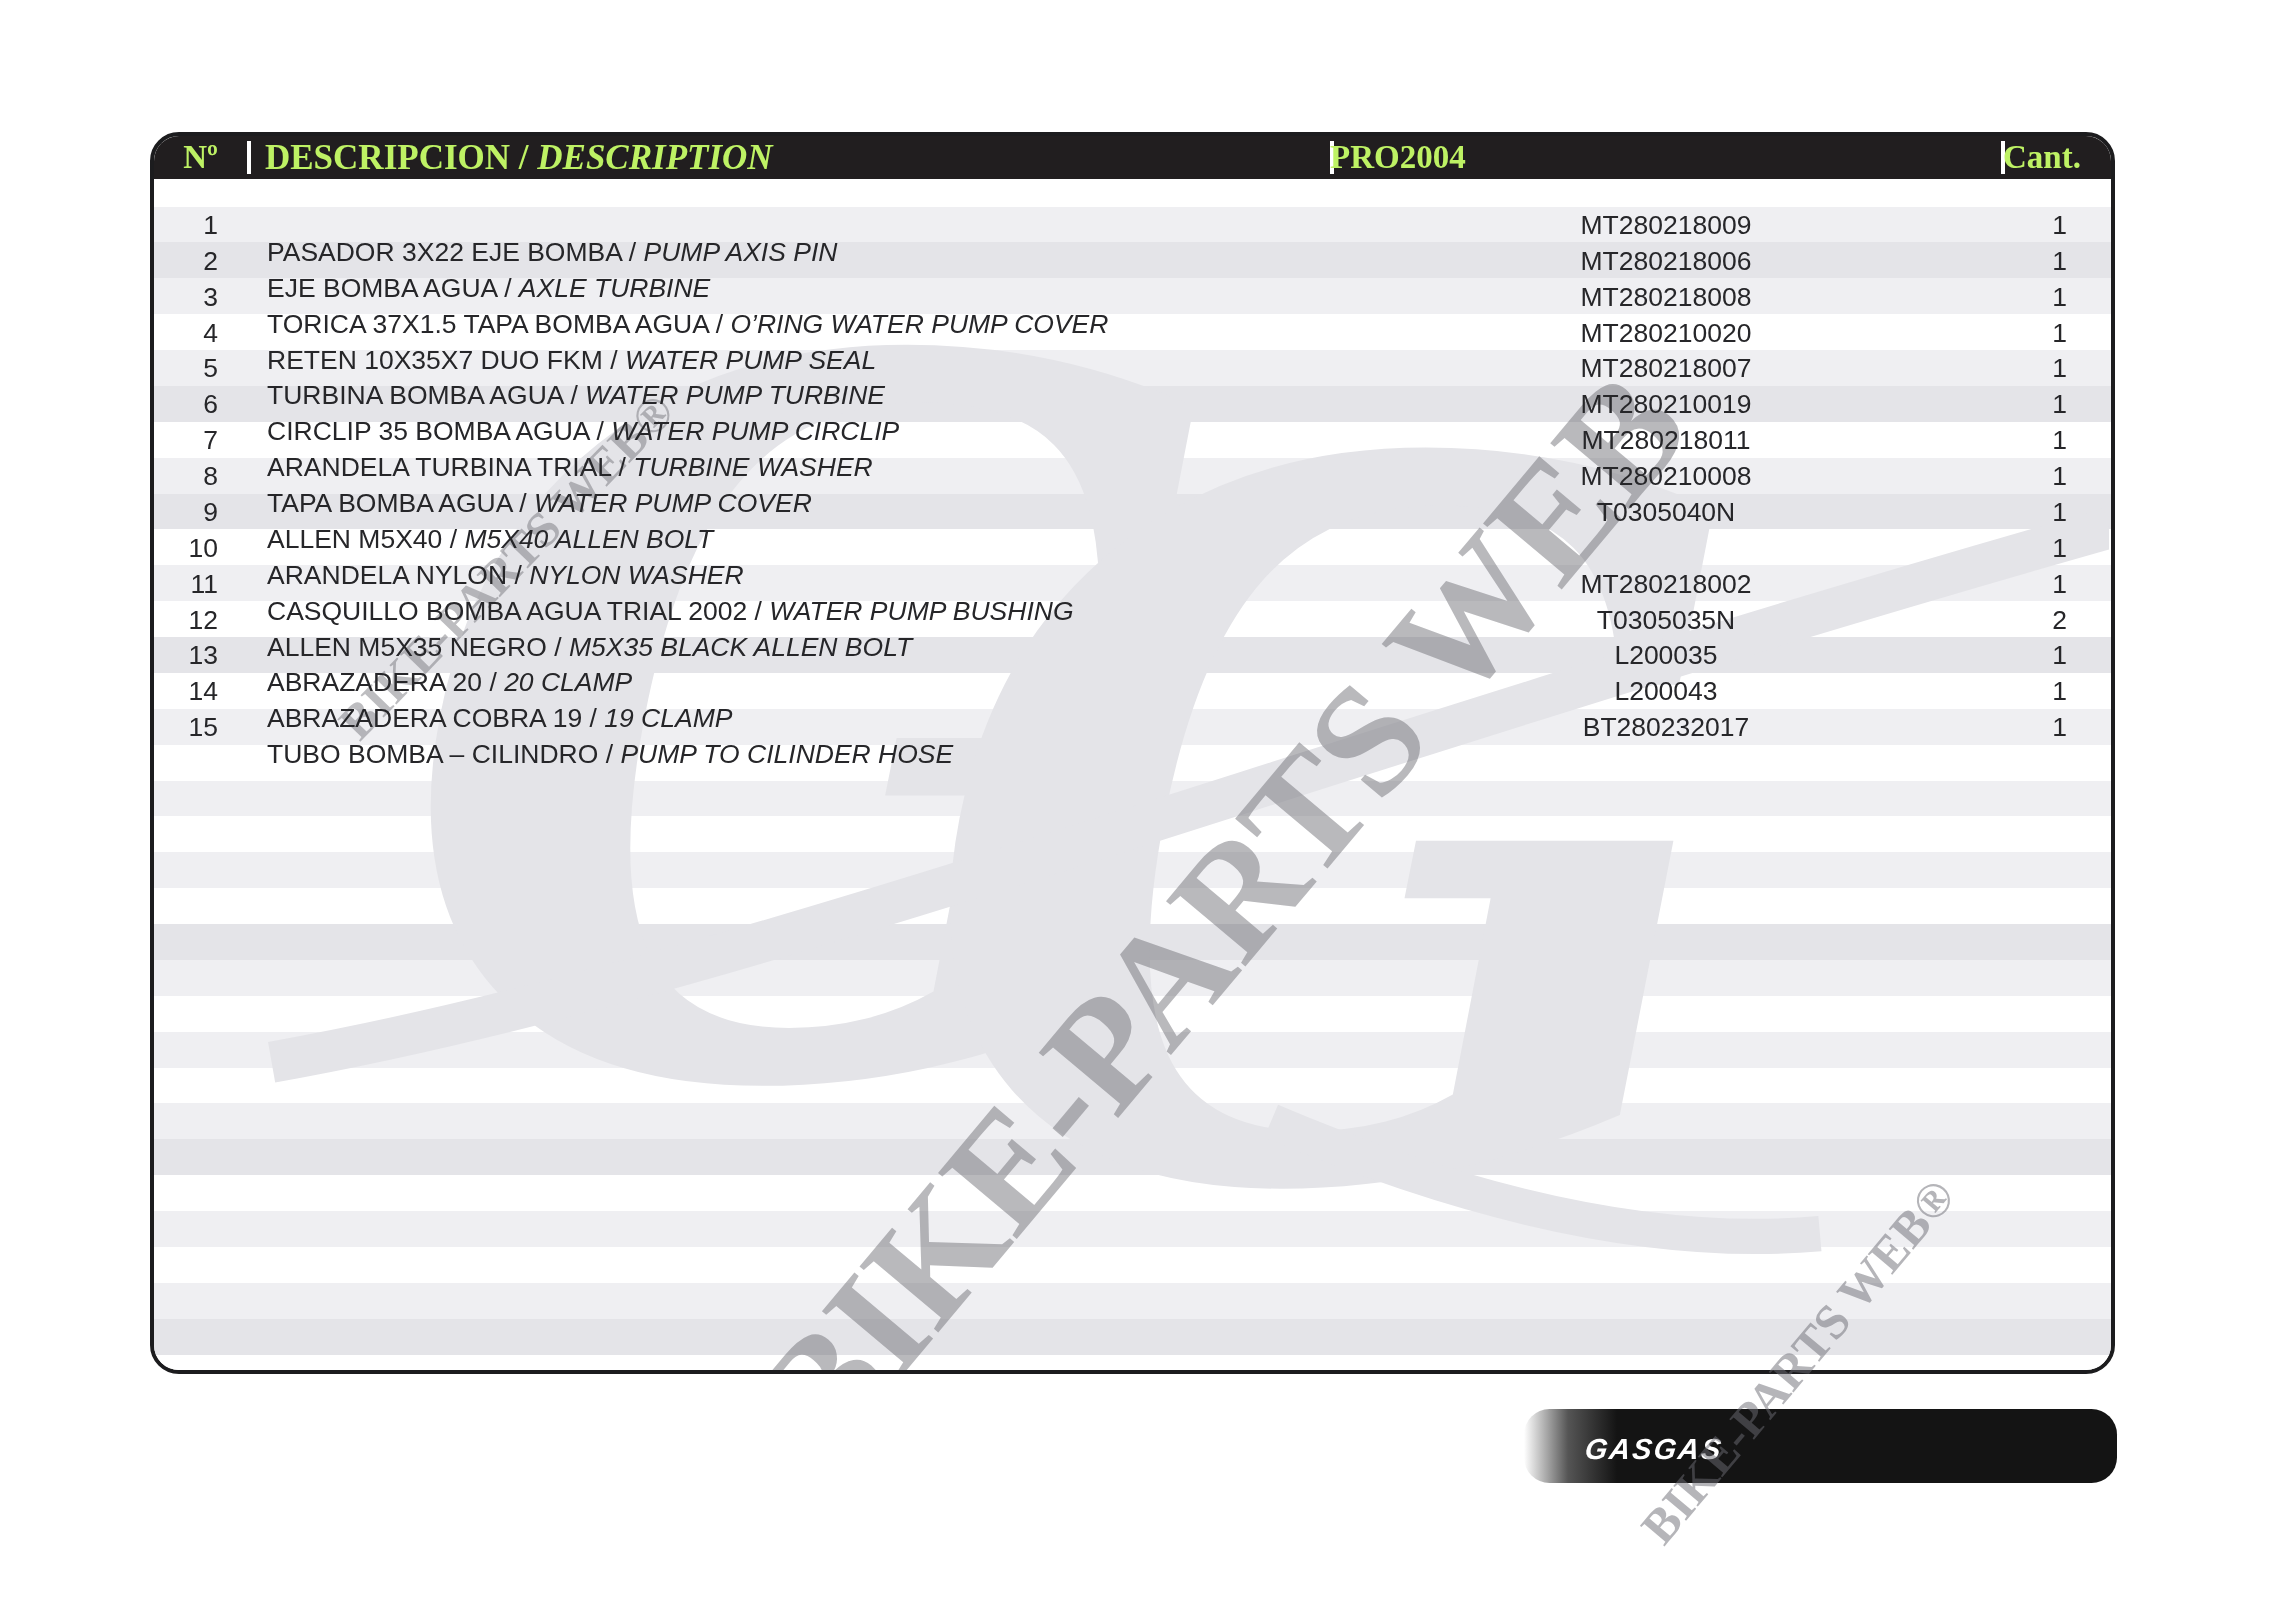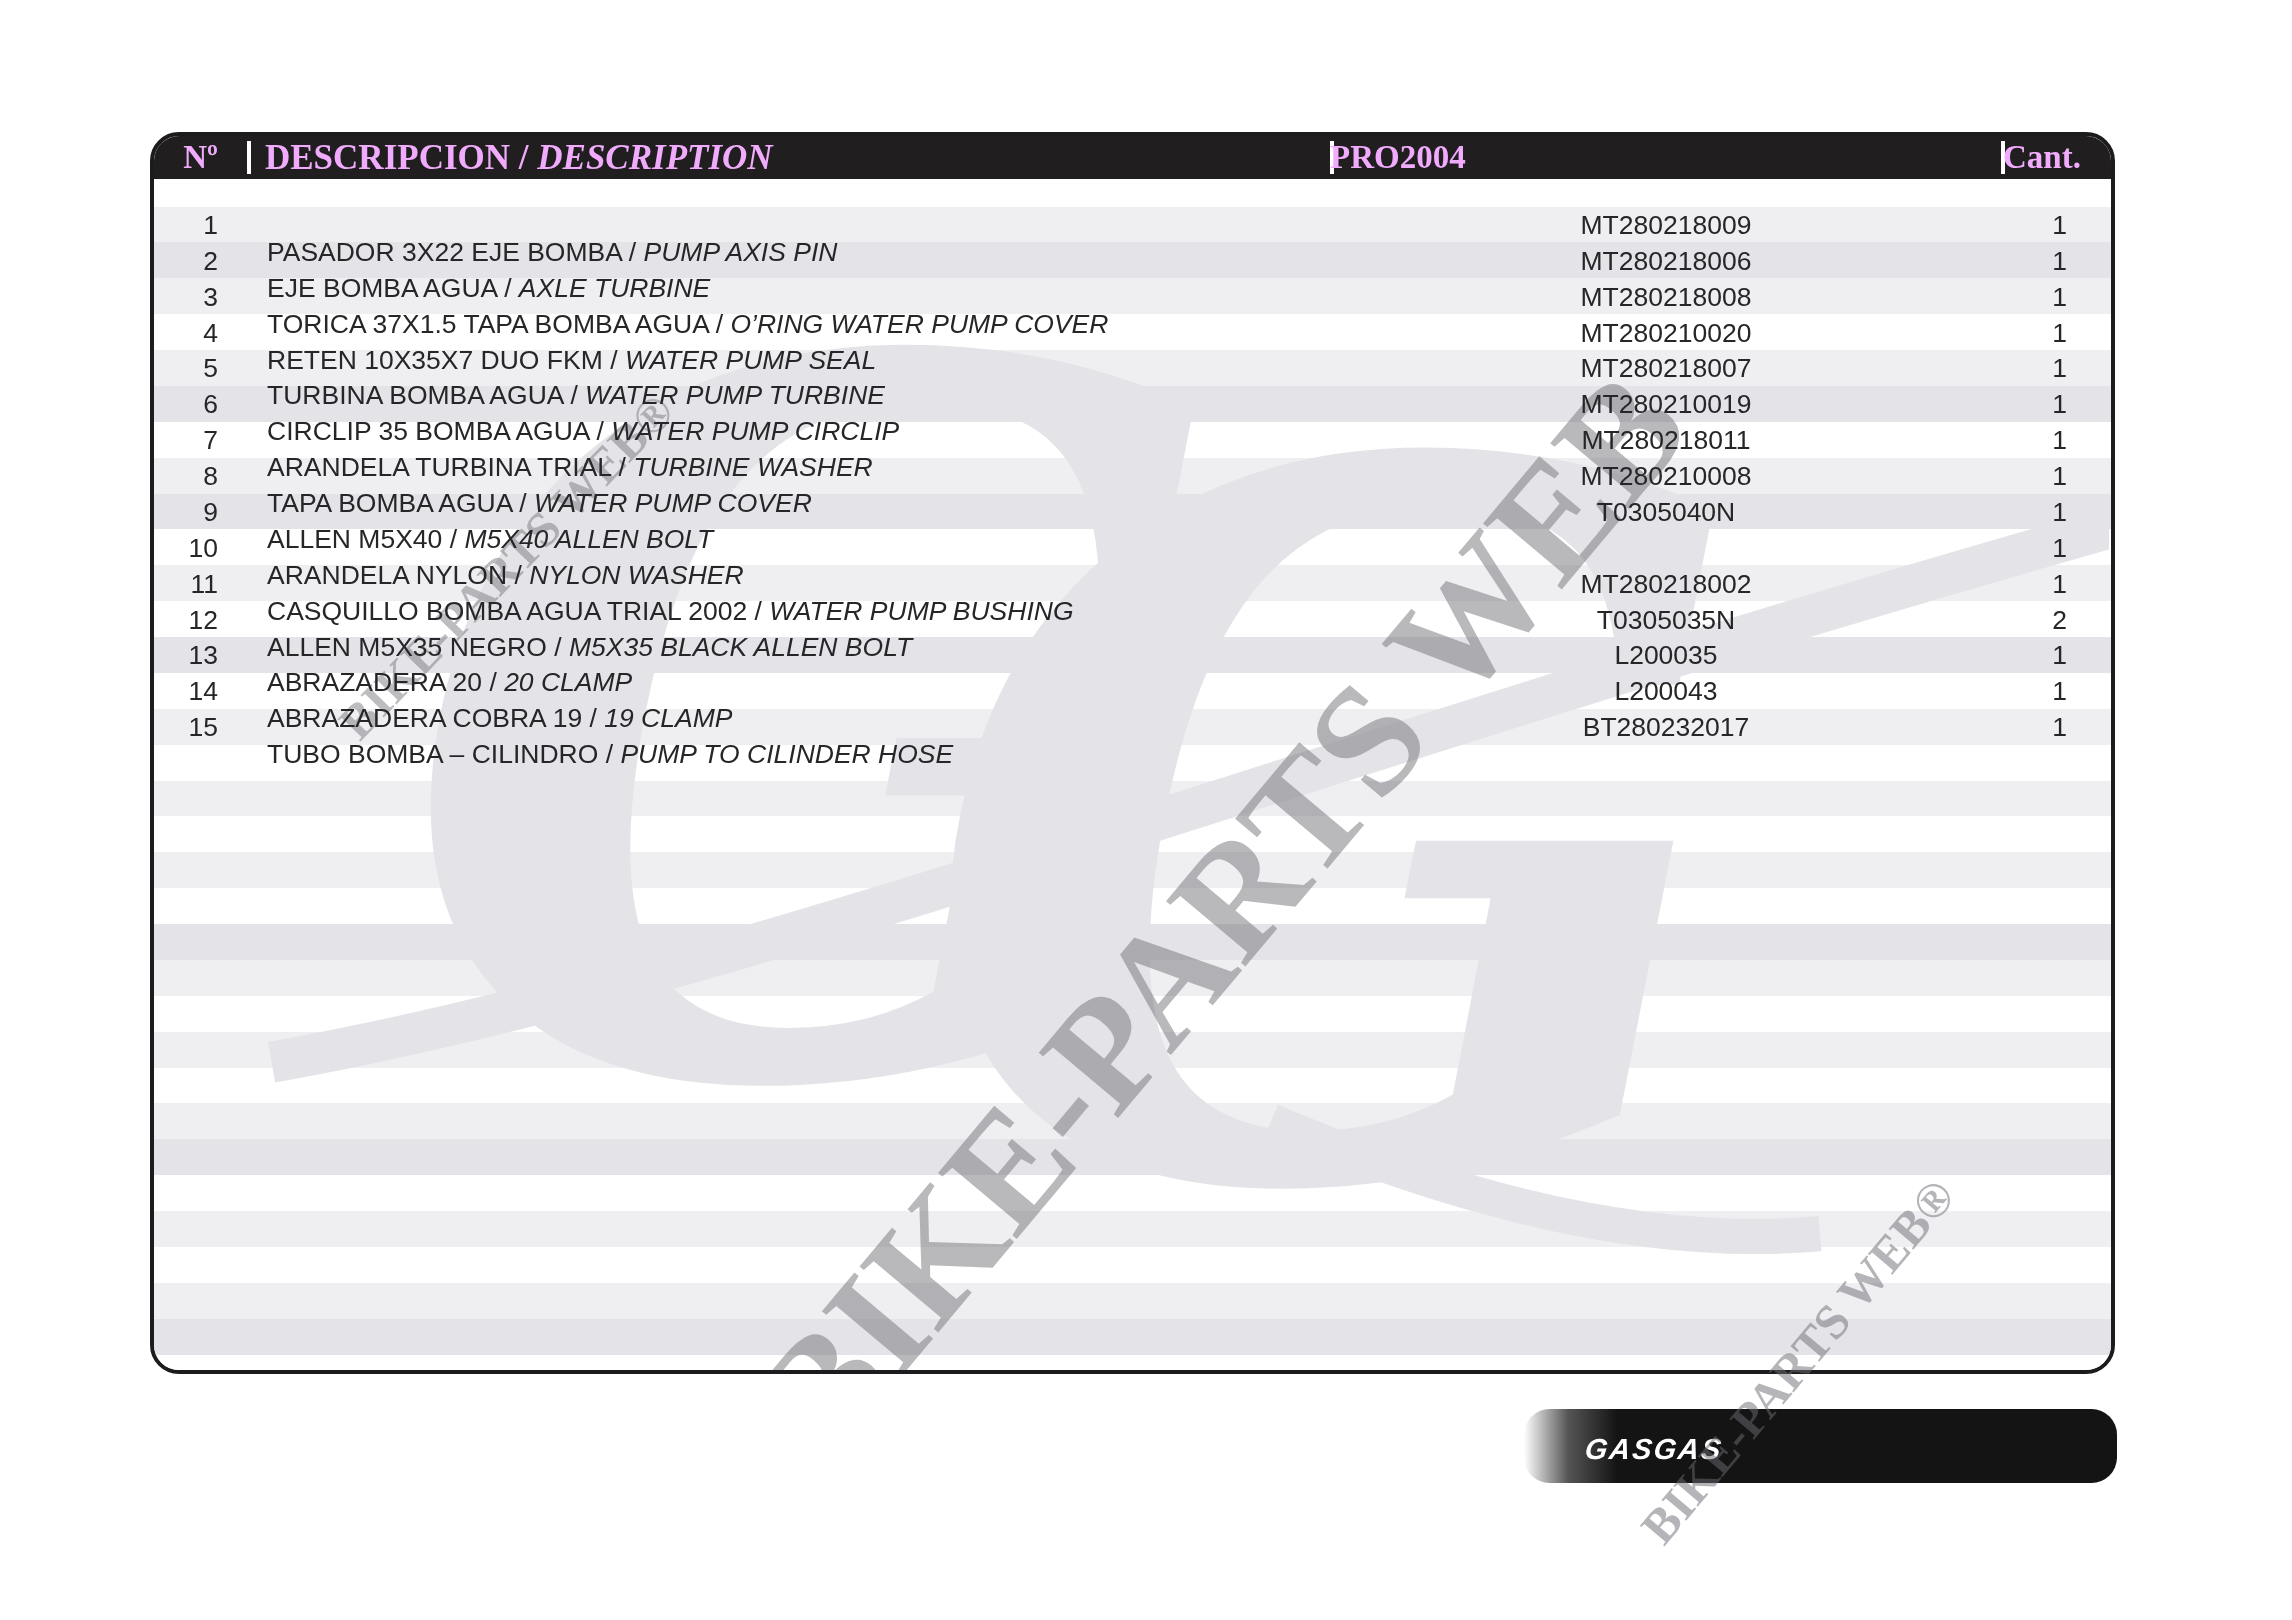--- a/index.html
+++ b/index.html
@@ -11,21 +11,21 @@
          box-sizing:border-box;border:4.9px solid #1c1c1e;border-radius:29px;
          overflow:hidden;background:#ffffff;}
 
   .stripes{position:absolute;left:0;top:0;right:0;bottom:0;z-index:0;}
   .stripe{position:absolute;left:0;width:100%;height:36px;}
 
   .emblem{position:absolute;left:0;top:0;z-index:1;}
 
   
   .thead{position:absolute;left:0;top:0;width:100%;height:43px;background:#211e1f;
-         z-index:4;color:#f0abfc;font-family:"Liberation Serif", serif;font-weight:bold;}
+         z-index:4;color:#bef264;font-family:"Liberation Serif", serif;font-weight:bold;}
   .th-no{position:absolute;left:0;width:93px;top:0;height:43px;line-height:43px;
          text-align:center;font-size:33px;}
   .th-desc{position:absolute;left:111px;top:0;height:43px;line-height:43px;font-size:35px;}
   .th-desc .en{font-style:italic;}
   .th-ref{position:absolute;left:1176px;width:672px;top:0;height:43px;line-height:43px;
           font-size:33px;}
   .th-qty{position:absolute;left:1849px;right:0;top:0;height:43px;line-height:43px;
           font-size:33px;}
   .vdiv{position:absolute;top:4.9px;height:33px;width:3.9px;background:#ffffff;}
   .vdiv.d1{left:93px;} .vdiv.d2{left:1176px;} .vdiv.d3{left:1847px;}

